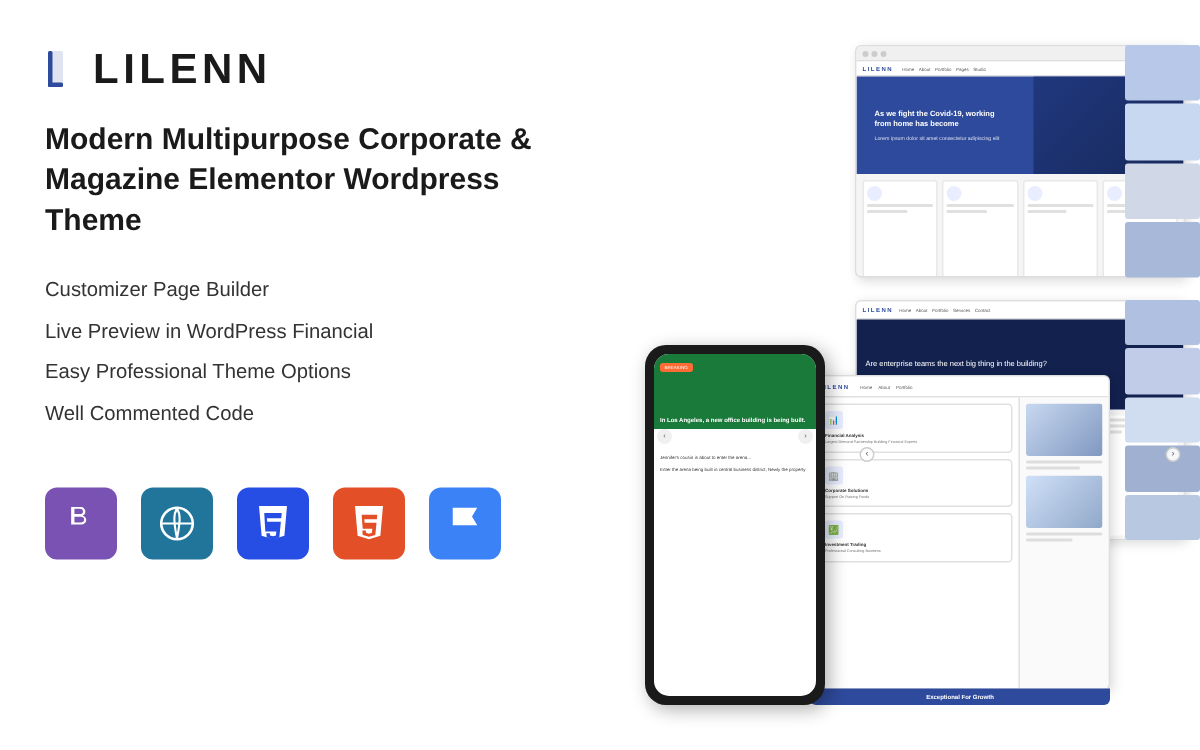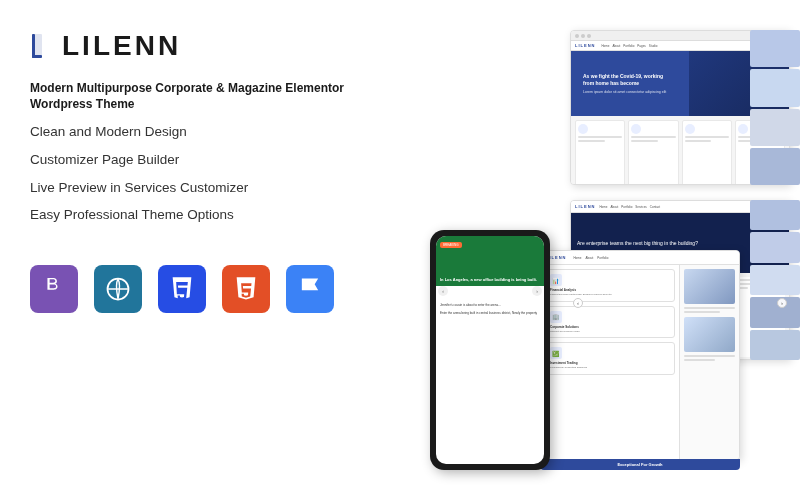--- a/index.html
+++ b/index.html
@@ -41,25 +41,25 @@
 
     .logo-text {
       font-size: 28px;
       font-weight: 700;
       color: #1a1a1a;
       letter-spacing: 3px;
       font-family: Arial, sans-serif;
     }
 
     .tagline {
-      font-size: 12px;
+      font-size: 20px;
       font-weight: 600;
       color: #1a1a1a;
       line-height: 1.35;
-      margin-bottom: 6px;
+      margin-bottom: 18px;
     }
 
     .features-list {
       list-style: none;
       margin-bottom: 28px;
     }
 
     .features-list li {
       font-size: 13.5px;
       color: #333;
@@ -556,24 +556,24 @@
         <rect x="2" y="2" width="10" height="24" rx="1" fill="#2e4a9c" opacity="0.15"></rect>
         <rect x="2" y="2" width="3" height="24" rx="1" fill="#2e4a9c"></rect>
         <rect x="2" y="23" width="10" height="3" rx="1" fill="#2e4a9c"></rect>
       </svg>
       <span class="logo-text">LILENN</span>
     </div>
 
     <div class="tagline">Modern Multipurpose Corporate &amp; Magazine Elementor Wordpress Theme</div>
 
     <ul class="features-list">
-      <li>Clean and Modern Design</li>
       <li>Customizer Page Builder</li>
-      <li>Live Preview in Services Customizer</li>
+      <li>Live Preview in WordPress Financial</li>
       <li>Easy Professional Theme Options</li>
+      <li>Well Commented Code</li>
     </ul>
 
     <div class="tech-icons">
 
       <div class="tech-icon icon-bootstrap">
         <svg viewBox="0 0 24 24" width="28" height="28" fill="white">
           <path d="M6.375 7.125V2.625h5.25c.875 0 1.625.25 2.125.75s.75 1.125.75 1.875c0 .625-.125 1.125-.5 1.5-.25.375-.625.625-1.125.75.625.125 1.125.375 1.5.875.375.375.625.875.625 1.5 0 .875-.25 1.5-.875 2-.5.5-1.375.75-2.375.75H6.375v-5.5zm1.875-3.5v3h3c.625 0 1.125-.125 1.375-.375.375-.25.5-.625.5-1.125s-.125-.875-.5-1.125c-.375-.25-.875-.375-1.5-.375H8.25zm0 4.5v3.25h3.5c.625 0 1.125-.125 1.5-.375.375-.25.5-.625.5-1.25s-.125-1-.5-1.25c-.375-.25-.875-.375-1.5-.375H8.25z"></path>
         </svg>
       </div>
 

